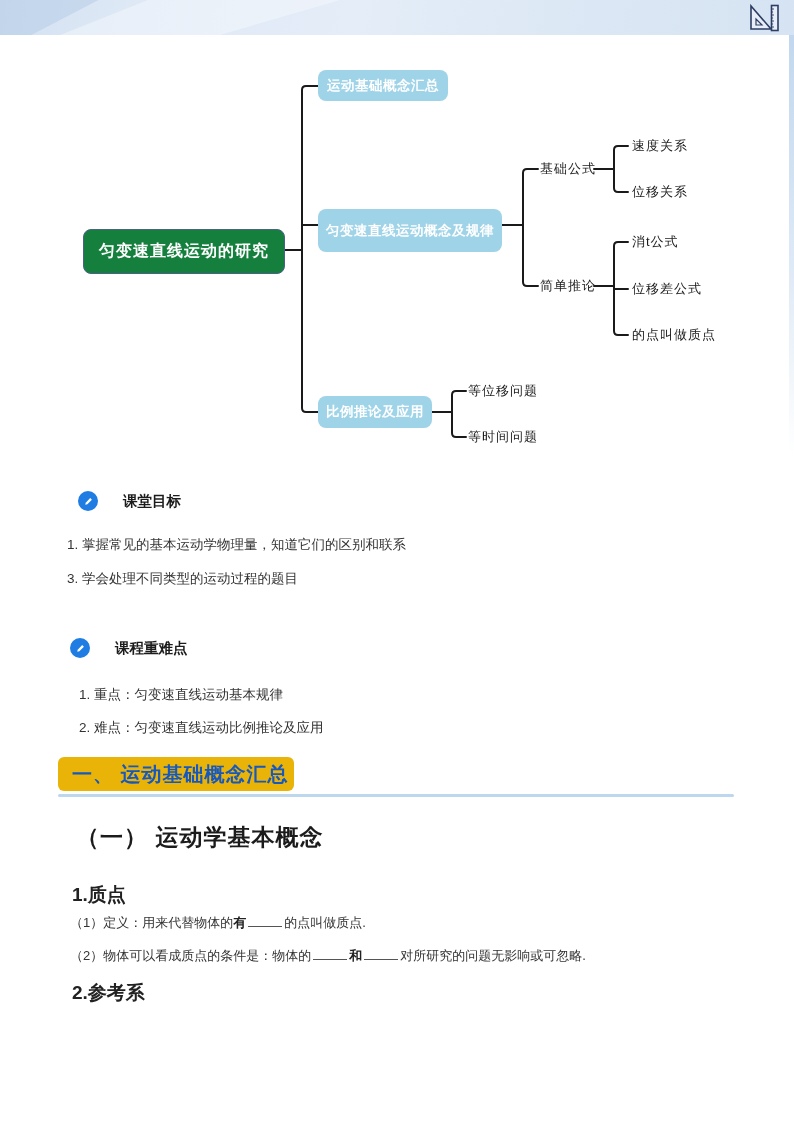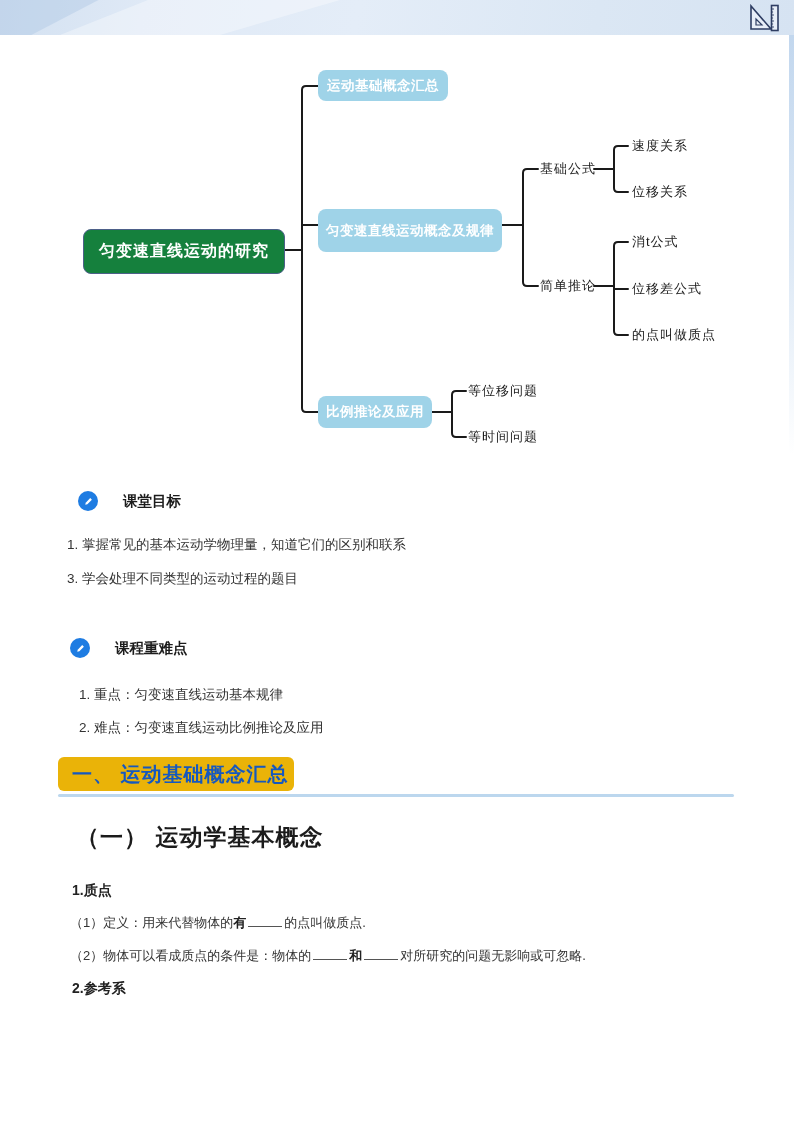--- a/index.html
+++ b/index.html
@@ -64,21 +64,21 @@
   }
   .section-underline{
     position:absolute;left:58px;top:794px;width:676px;height:3px;
     background:#bcd7ee;border-radius:2px;
   }
   .subsection-title{
     position:absolute;left:64px;top:822px;
     font-size:23px;font-weight:bold;color:#1b1b1b;letter-spacing:1px;white-space:nowrap;margin-left:12px;
   }
   
-  .concept-heading{position:absolute;left:72px;font-size:14px;font-weight:bold;color:#222;}
+  .concept-heading{position:absolute;left:72px;font-size:19px;font-weight:bold;color:#222;}
   .concept-line{position:absolute;left:70px;font-size:13px;color:#333;white-space:nowrap;}
   .concept-line .b{font-weight:bold;color:#222;}
   .blank{
     display:inline-block;width:34px;height:12px;
     border-bottom:1.5px solid #555;margin:0 2px;vertical-align:baseline;
   }
 </style>
 </head>
 <body>
 

